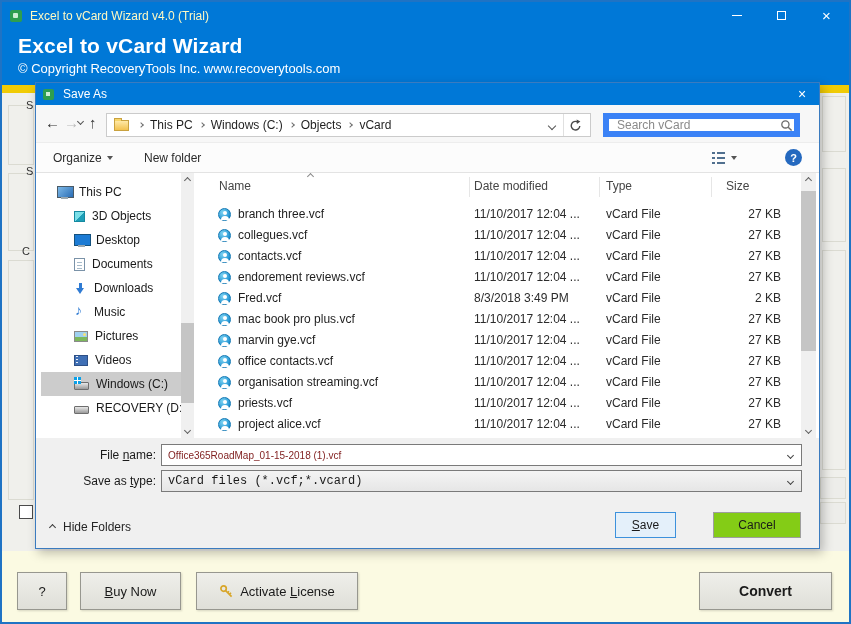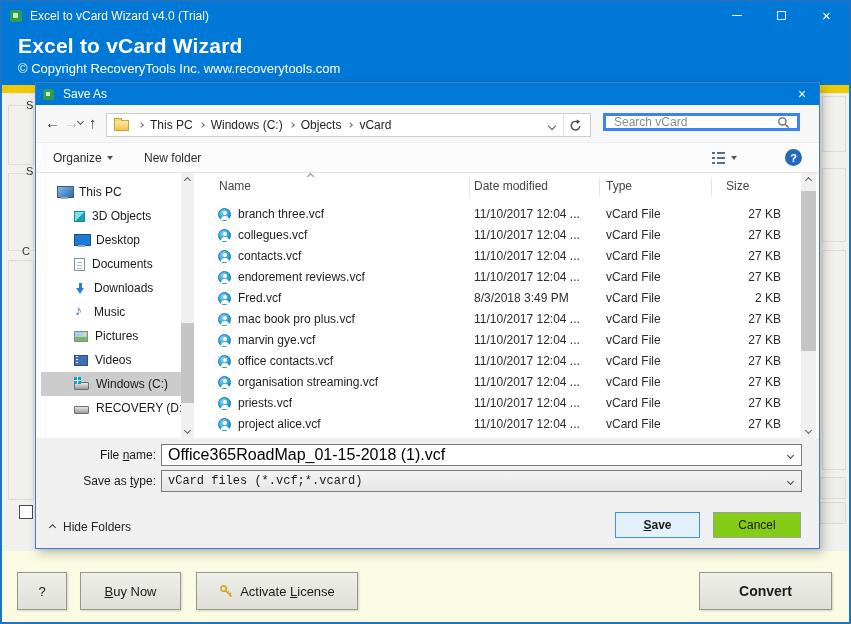--- a/index.html
+++ b/index.html
@@ -66,22 +66,22 @@
   .folder-icon { width:15px; height:11px; background:linear-gradient(#FFE9A6,#F3C24F); border:1px solid #C9A23F; position:relative; margin:0 3px; flex:0 0 auto; }
   .folder-icon::before { content:""; position:absolute; left:-1px; top:-3px; width:6px; height:2px; background:#F7D569; border:1px solid #C9A23F; border-bottom:none; }
   .crumb { display:flex; align-items:center; }
   .crumb .chev { width:4px; height:4px; margin:0 7px; border-color:#6d6d6d; }
   .crumb-label { color:#1f1f1f; white-space:nowrap; }
   .addr-right { margin-left:auto; display:flex; align-items:center; height:100%; }
   .addr-ddown { padding:0 8px; }
   .addr-sep { width:1px; height:100%; background:#E0E0E0; }
   .refresh-btn { width:22px; height:100%; display:flex; align-items:center; justify-content:center; }
 
-  .search-box { position:absolute; left:567px; top:8px; width:197px; height:18px; background:#fff; border:3px solid #3b82f6;
-                display:flex; }
+  .search-box { position:absolute; left:567px; top:8px; width:197px; height:24px; background:#fff; border:6px solid #3b82f6;
+                display:flex; align-items:center; }
   .search-box input { border:none; outline:none; flex:1; font-family:"Liberation Sans",sans-serif; font-size:12px; padding:0 8px; color:#444; background:transparent; }
   .search-box input::placeholder { color:#8a8a8a; }
   .search-glyph { margin-right:8px; display:flex; }
 
   .dlg-toolbar { position:absolute; left:0; top:59px; right:0; height:31px; background:#FCFCFC; border-bottom:1px solid #E3E3E3; border-top:1px solid #EDEDED; }
   .tb-item { position:absolute; top:0; height:30px; display:flex; align-items:center; gap:5px; color:#2b2b2b; font-size:12px; padding:0 6px; }
   #tb-organize { left:11px; }
   #tb-newfolder { left:102px; }
   .tri-down { width:0; height:0; border-left:3.5px solid transparent; border-right:3.5px solid transparent; border-top:4px solid #555; display:inline-block; }
   #tb-view { left:672px; top:0; height:30px; display:flex; align-items:center; gap:6px; position:absolute; padding:0 4px; }
@@ -151,30 +151,30 @@
   .c-name { left:42px; }
   .c-date { left:278px; color:#2b2b2b; }
   .c-type { left:410px; color:#2b2b2b; }
   .c-size { left:455px; width:130px; text-align:right; color:#2b2b2b; }
 
   
   .dlg-fields { position:absolute; left:0; top:355px; right:0; bottom:0; background:#F0F0F0; }
   .f-label { position:absolute; left:20px; width:100px; text-align:right; line-height:22px; color:#1a1a1a; }
   #lbl-fname { top:6px; } #lbl-stype { top:32px; }
   .fname-input { position:absolute; left:125px; top:6px; width:641px; height:22px; background:#fff; border:1px solid #7A7A7A; display:flex; align-items:center; }
-  .fname-input input { flex:1; border:none; outline:none; font-family:"Liberation Sans",sans-serif; font-size:16px; padding:0 6px; color:#000000; background:transparent; }
+  .fname-input input { flex:1; border:none; outline:none; font-family:"Liberation Sans",sans-serif; font-size:10px; padding:0 6px; color:#7f1d1d; background:transparent; }
   .combo { position:absolute; left:125px; top:32px; width:641px; height:22px; background:linear-gradient(#F4F4F4,#E6E6E6); border:1px solid #7A7A7A; display:flex; align-items:center;font-family:Liberation Mono, monospace; }
   .combo .val { flex:1; padding:0 6px; color:#1a1a1a; }
   .dd-chev { padding:0 8px; display:flex; }
   .dd-chev .chev { width:5px; height:5px; border-color:#444; }
 
   .hide-folders { position:absolute; left:14px; top:82px; display:flex; align-items:center; gap:8px; color:#252525; }
   .hide-folders .chev { width:5px; height:5px; border-color:#3a3a3a; }
   .dlg-btn { position:absolute; top:74px; height:26px; display:flex; align-items:center; justify-content:center; font-size:12px; color:#1a1a1a; }
-  #btn-save { left:579px; width:85px; background:#E4F0FA; border:1px solid #3C91DC;font-weight:bold; }
+  #btn-save { left:579px; width:61px; background:#E4F0FA; border:1px solid #3C91DC; }
   #btn-cancel { left:677px; width:88px; background:#84cc16; border:1px solid #9E9E9E; }
   .grip { position:absolute; right:6px; bottom:4px; width:8px; height:8px;
           background:radial-gradient(circle,#AFAFAF 35%,transparent 36%) 6px 6px/2px 2px no-repeat,
                      radial-gradient(circle,#AFAFAF 35%,transparent 36%) 6px 3px/2px 2px no-repeat,
                      radial-gradient(circle,#AFAFAF 35%,transparent 36%) 3px 6px/2px 2px no-repeat,
                      radial-gradient(circle,#AFAFAF 35%,transparent 36%) 6px 0/2px 2px no-repeat,
                      radial-gradient(circle,#AFAFAF 35%,transparent 36%) 0 6px/2px 2px no-repeat; }
   .key-glyph { display:flex; }
 </style>
 </head>

